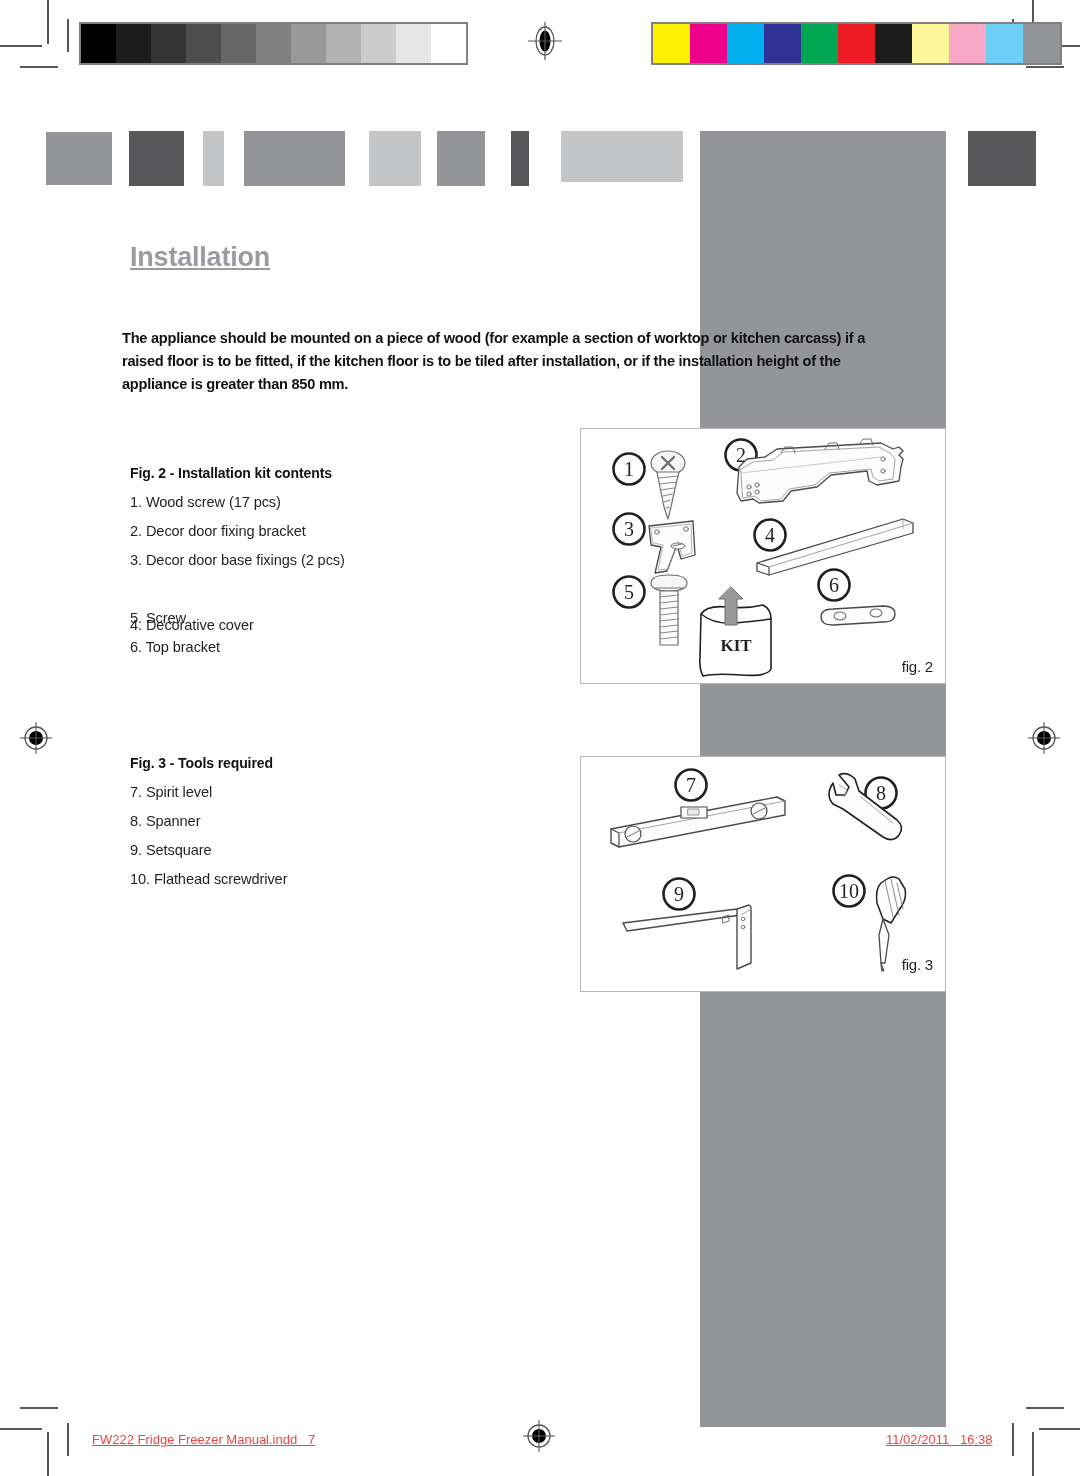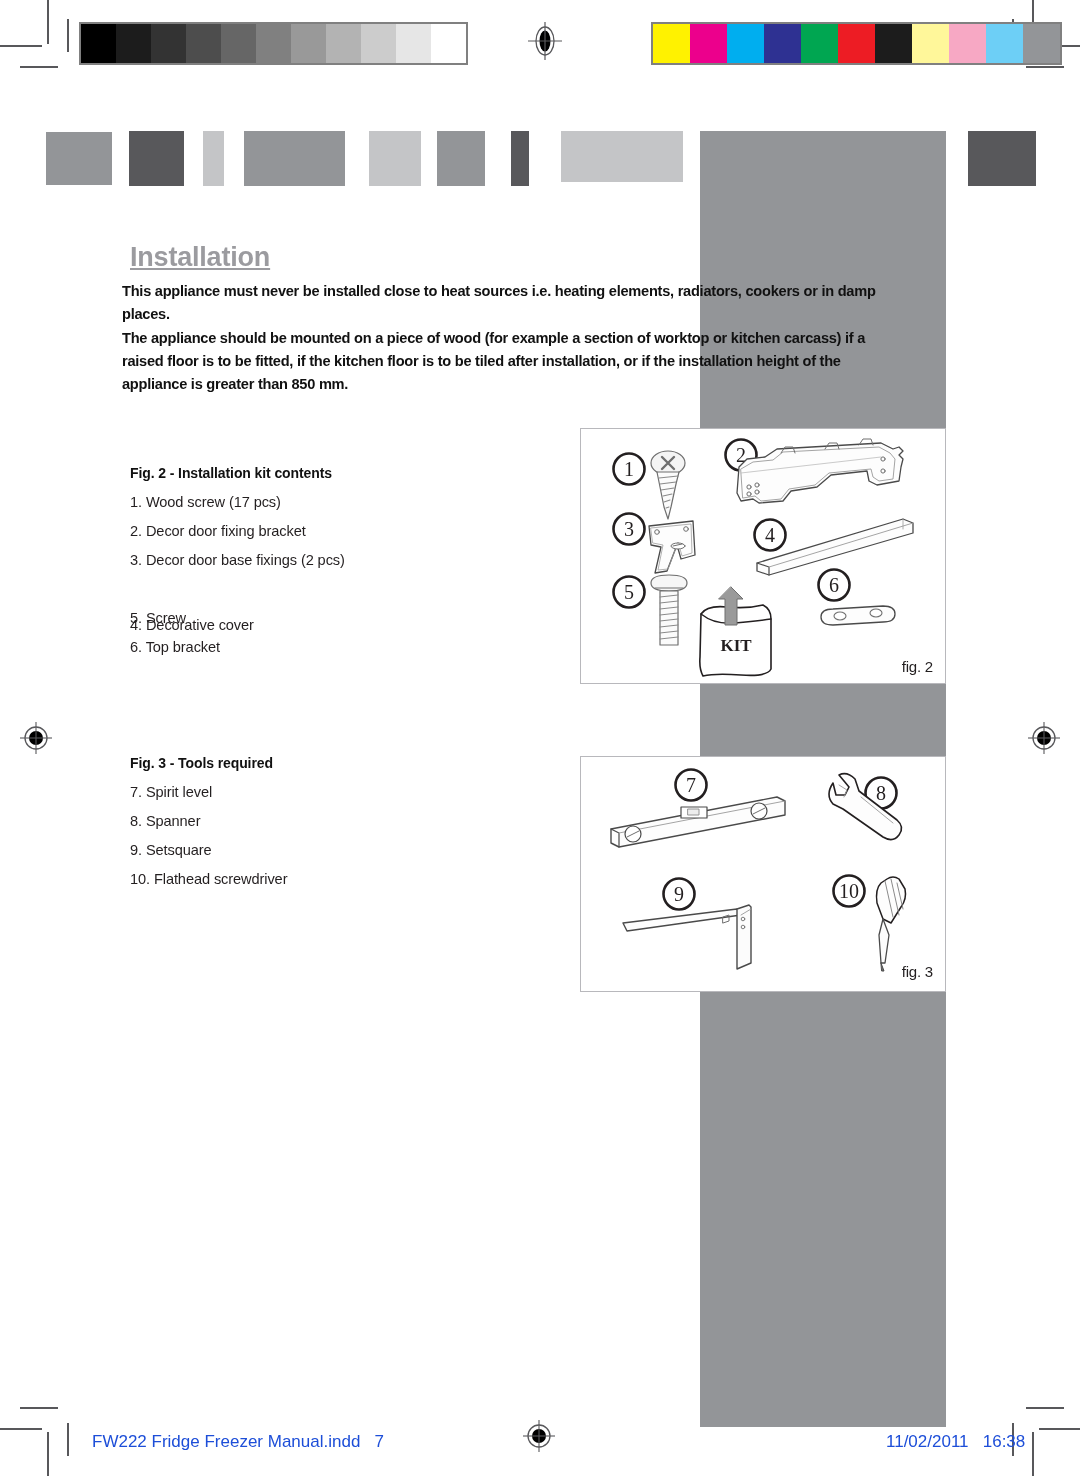--- a/index.html
+++ b/index.html
@@ -81,24 +81,25 @@
   .fig-label {
     position: absolute;
     font-size: 15px;
     color: #231f20;
     letter-spacing: -0.2px;
   }
 
   
   .footer-text {
     position: absolute;
-    font-size: 17px;
-    color: #1d4ed8;
+    font-size: 13px;
+    color: #ef4444;
     font-family: "Liberation Sans", sans-serif;
     white-space: pre;
+    text-decoration: underline;
   }
 </style>
 </head>
 <body>
 
 <div class="cropmark" style="left:47px;  top:0px;   width:1.6px; height:44px;"></div>
 <div class="cropmark" style="left:0px;   top:45px;  width:42px;  height:1.6px;"></div>
 <div class="cropmark" style="left:20px;  top:66px;  width:38px;  height:1.6px;"></div>
 <div class="cropmark" style="left:67px;  top:19px;  width:1.6px; height:33px;"></div>
 
@@ -180,21 +181,20 @@
 <div class="band" style="left:437px; top:131px; width:48px;  height:55px; background:#939598;"></div>
 <div class="band" style="left:511px; top:131px; width:18px;  height:55px; background:#58585b;"></div>
 <div class="band" style="left:561px; top:131px; width:122px; height:51px; background:#c4c5c7;"></div>
 <div class="band" style="left:700px; top:131px; width:246px; height:1296px; background:#939598;"></div>
 <div class="band" style="left:968px; top:131px; width:68px;  height:55px; background:#58585b;"></div>
 
 <div class="content">
 
   <h1 class="section-title" style="left:130px; top:242px;">Installation</h1>
 
-  <p class="body-para" style="left:122px; top:280px; width:775px;">This appliance must never be installed close to heat sources i.e. heating elements, radiators, cookers or in damp places.</p>
 
   <p class="body-para" style="left:122px; top:327px; width:783px;">The appliance should be mounted on a piece of wood (for example a section of worktop or kitchen carcass) if a raised floor is to be fitted, if the kitchen floor is to be tiled after installation, or if the installation height of the appliance is greater than 850 mm.</p>
 
 
   <p class="fig-caption" style="left:130px; top:465px;">Fig. 2 - Installation kit contents</p>
 
   <p class="list-item" style="left:130px; top:494px;">1. Wood screw (17 pcs)</p>
   <p class="list-item" style="left:130px; top:523px;">2. Decor door fixing bracket</p>
   <p class="list-item" style="left:130px; top:552px;">3. Decor door base fixings (2 pcs)</p>
   <p class="list-item" style="left:130px; top:581px;margin-top:36px;">4. Decorative cover</p>
@@ -320,19 +320,19 @@
 
         <circle cx="268" cy="134" r="15.5" fill="#fff" stroke="#231f20" stroke-width="2.6"></circle>
         <text x="268" y="141" font-family="'Liberation Serif',serif" font-size="20" fill="#231f20" stroke="none" text-anchor="middle">10</text>
 
         <path d="M306 122 Q312 118 318 122 L324 132 Q326 142 320 150 L310 166 L302 162 L296 146 Q294 132 300 126 Z" fill="#fdfdfd" stroke="#231f20" stroke-width="1.5"></path>
         <path d="M304 124 L312 160 M310 122 L318 158 M316 126 L322 152" fill="none" stroke="#8a8a8a" stroke-width="1"></path>
         <path d="M302 162 L308 178 L304 206 L300 206 L298 178 Z" fill="#fcfcfc" stroke="#4a4a4a" stroke-width="1.3"></path>
         <path d="M300 206 L303 214 L301 214 Z" fill="#6f6f6f" stroke="#4a4a4a" stroke-width="1"></path>
       </g>
     </svg>
-    <span class="fig-label" style="right:12px; bottom:11px;">fig. 3</span>
+    <span class="fig-label" style="right:12px; bottom:18px;">fig. 3</span>
   </div>
 
   <span class="footer-text" style="left:92px; top:1432px;">FW222 Fridge Freezer Manual.indd   7</span>
   <span class="footer-text" style="left:886px; top:1432px;">11/02/2011   16:38</span>
 
 </div>
 
 </body></html>

